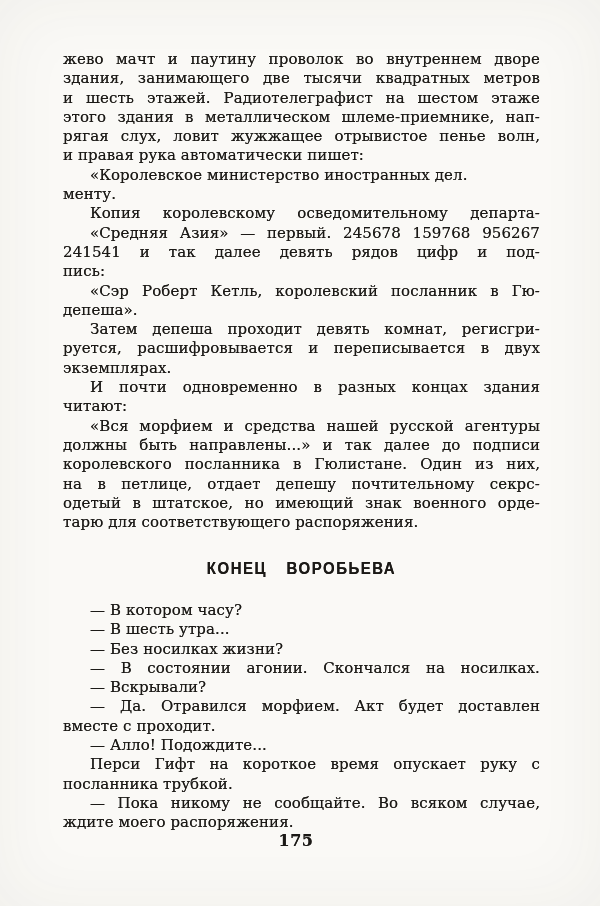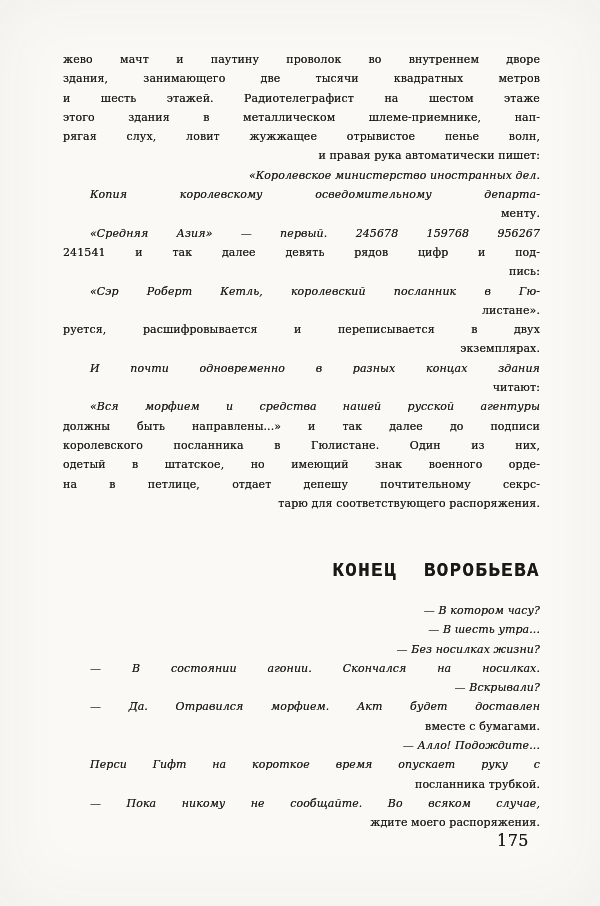--- a/index.html
+++ b/index.html
@@ -21,102 +21,103 @@
     position: relative;
     width: 600px;
     height: 906px;
     background: var(--paper);
     box-shadow: inset 0 0 70px rgba(60,55,45,0.05);
   }
   .text-block {
     position: absolute;
     left: 63px;
     width: 477px;
-    font-size: 11px;
+    font-size: 15px;
     line-height: 19.3px;
     letter-spacing: 0.1px;
     text-rendering: optimizeLegibility;
     text-shadow: 0 0 0.3px rgba(27,25,22,0.75);
   }
   #main-text { top: 50px; }
   #dialogue-text { top: 601px; }
-  .line { text-align: right; white-space: normal; }
+  .line { text-align: left; white-space: normal; }
   .line.just {
     text-align: justify;
     text-align-last: justify;
   }
-  .line.indent { text-indent: 27px; font-style: italic; }
+  .line.indent { text-indent: 27px; }
   .section-heading {
     position: absolute;
     left: 63px;
     top: 560px;
     width: 477px;
-    text-align: right;
-    font-family: Liberation Mono, monospace;
+    text-align: center;
+    font-family: Liberation Sans, sans-serif;
     font-weight: 700;
-    font-size: 19px;
+    font-size: 15px;
     letter-spacing: 1.5px;
     word-spacing: 14px;
     transform: scaleY(1.05);
     text-shadow: 0 0 0.4px rgba(27,25,22,0.9);
   }
   .page-number {
     position: absolute;
     left: 63px;
     top: 831px;
     width: 466px;
-    text-align: right;
+    text-align: center;
     font-size: 16px;
-    font-weight: 400;
+    font-weight: 700;
     letter-spacing: 0.5px;
     text-shadow: 0 0 0.3px rgba(27,25,22,0.8);
   }
 </style>
 </head>
 <body>
 
 <div class="page">
 
   <div class="text-block" id="main-text">
       <div class="line just">жево мачт и паутину проволок во внутреннем дворе</div>
       <div class="line just">здания, занимающего две тысячи квадратных метров</div>
       <div class="line just">и шесть этажей. Радиотелеграфист на шестом этаже</div>
       <div class="line just">этого здания в металлическом шлеме-приемнике, нап-</div>
       <div class="line just">рягая слух, ловит жужжащее отрывистое пенье волн,</div>
       <div class="line">и правая рука автоматически пишет:</div>
       <div class="line indent">«Королевское министерство иностранных дел.</div>
+      <div class="line">менту.</div>
       <div class="line indent just">Копия королевскому осведомительному департа-</div>
-      <div class="line">менту.</div>
       <div class="line indent just">«Средняя Азия» — первый. 245678 159768 956267</div>
       <div class="line just">241541 и так далее девять рядов цифр и под-</div>
       <div class="line">пись:</div>
       <div class="line indent just">«Сэр Роберт Кетль, королевский посланник в Гю-</div>
-      <div class="line">листане».</div>
+      <div class="line">депеша».</div>
+      <div class="line indent just">Затем депеша проходит девять комнат, регисгри-</div>
       <div class="line just">руется, расшифровывается и переписывается в двух</div>
       <div class="line">экземплярах.</div>
       <div class="line indent just">И почти одновременно в разных концах здания</div>
       <div class="line">читают:</div>
       <div class="line indent just">«Вся морфием и средства нашей русской агентуры</div>
       <div class="line just">должны быть направлены...» и так далее до подписи</div>
       <div class="line just">королевского посланника в Гюлистане. Один из них,</div>
+      <div class="line just">на в петлице, отдает депешу почтительному секрс-</div>
       <div class="line just">одетый в штатское, но имеющий знак военного орде-</div>
-      <div class="line just">на в петлице, отдает депешу почтительному секрс-</div>
       <div class="line">тарю для соответствующего распоряжения.</div>
     </div>
 
   <div class="section-heading">КОНЕЦ  ВОРОБЬЕВА</div>
 
   <div class="text-block" id="dialogue-text">
       <div class="line indent">— В котором часу?</div>
       <div class="line indent">— В шесть утра...</div>
       <div class="line indent">— Без носилках жизни?</div>
       <div class="line indent just">— В состоянии агонии. Скончался на носилках.</div>
       <div class="line indent">— Вскрывали?</div>
       <div class="line indent just">— Да. Отравился морфием. Акт будет доставлен</div>
-      <div class="line">вместе с бумагами.</div>
+      <div class="line">вместе с проходит.</div>
       <div class="line indent">— Алло! Подождите...</div>
       <div class="line indent just">Перси Гифт на короткое время опускает руку с</div>
       <div class="line">посланника трубкой.</div>
       <div class="line indent just">— Пока никому не сообщайте. Во всяком случае,</div>
       <div class="line">ждите моего распоряжения.</div>
     </div>
 
   <div class="page-number">175</div>
 
 </div>

